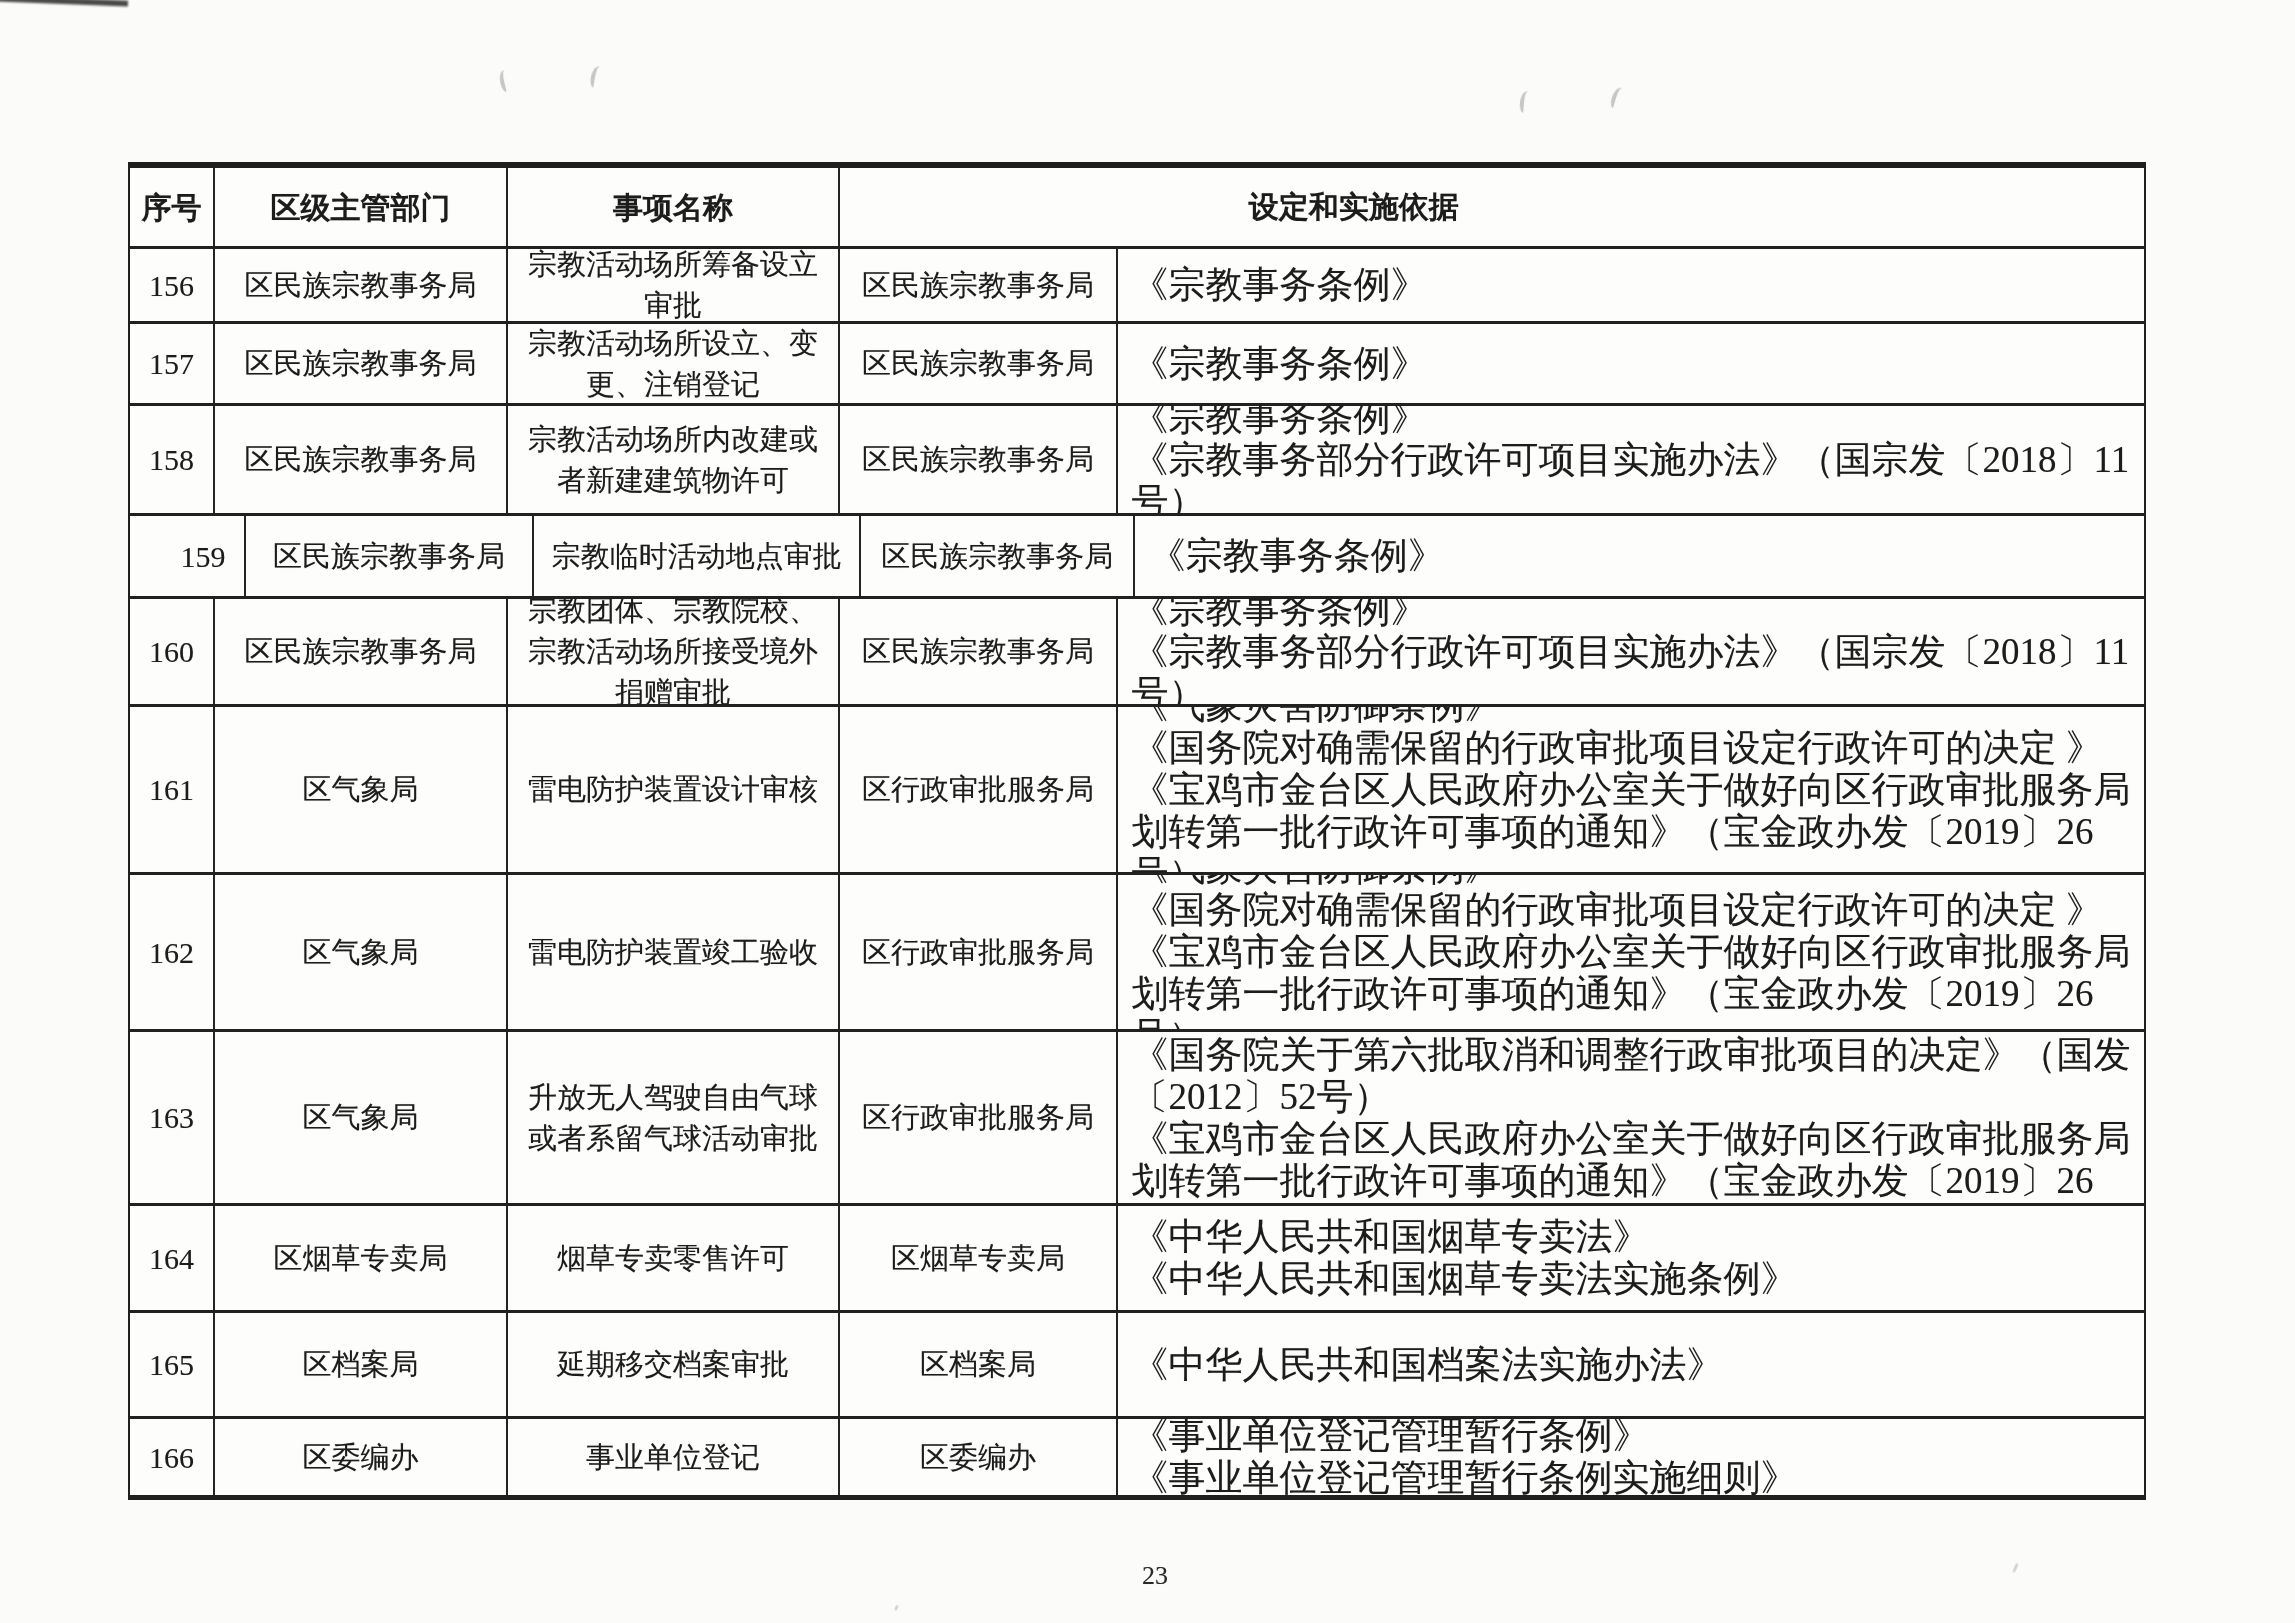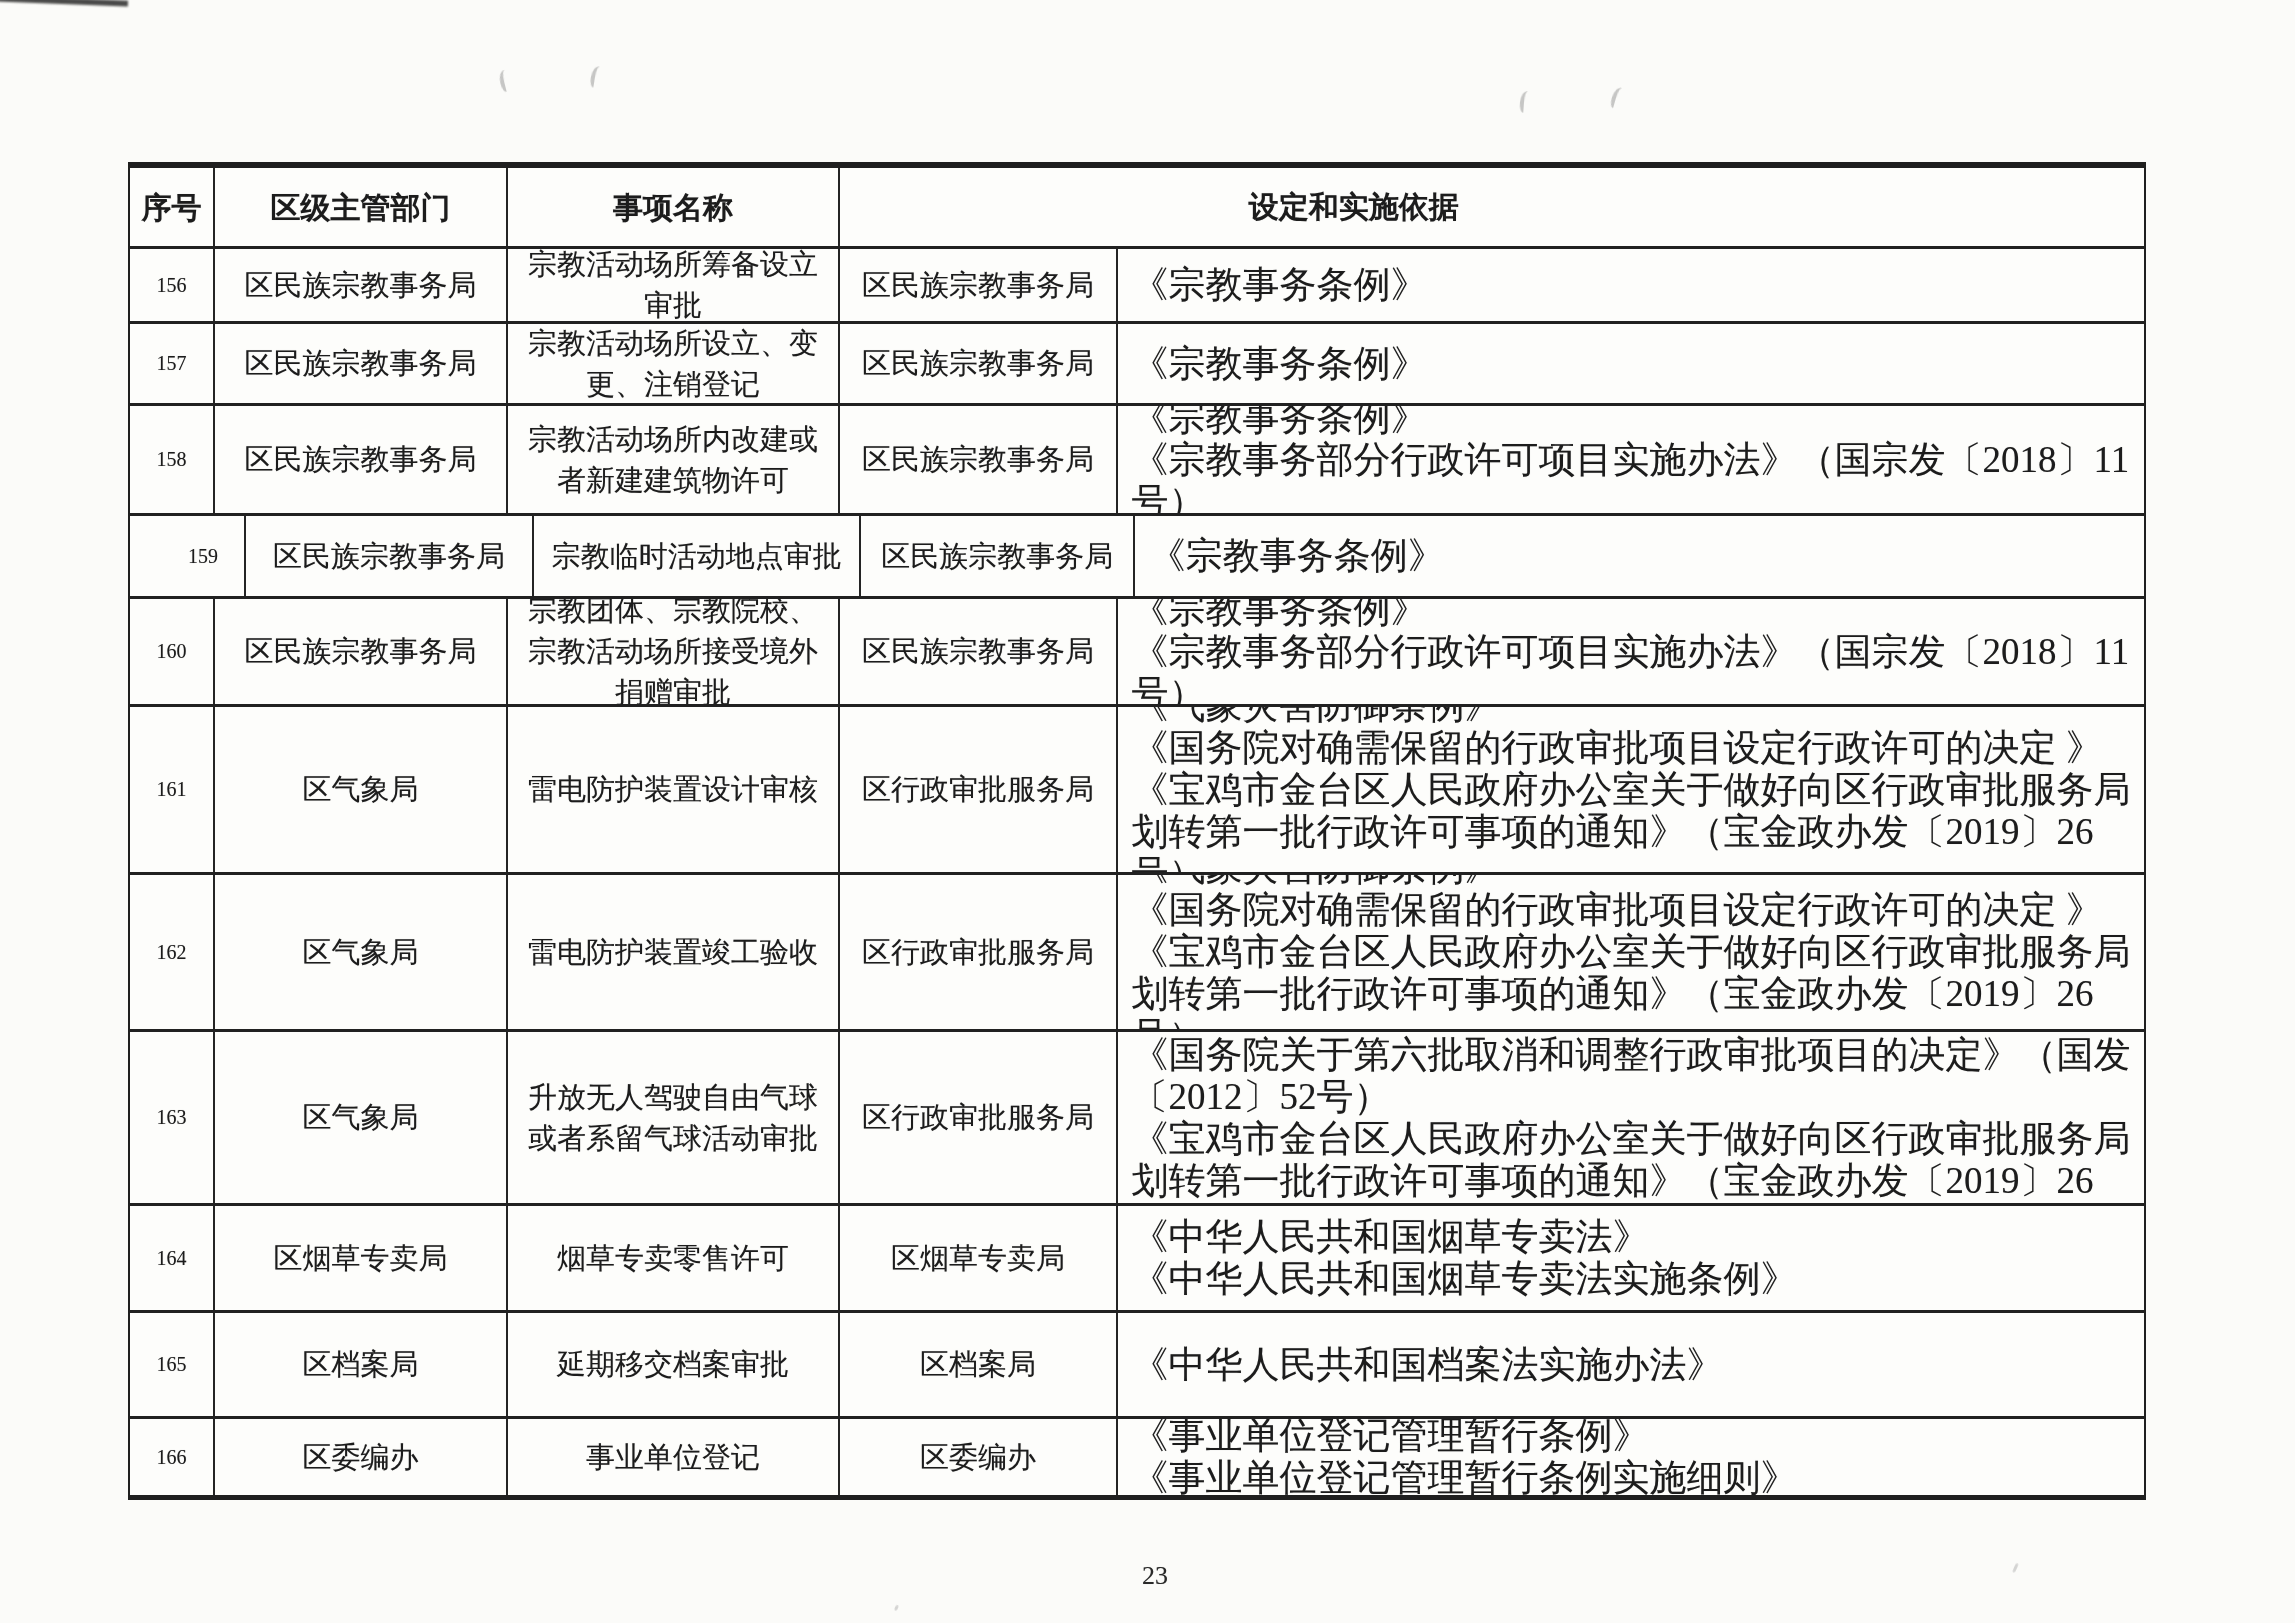--- a/index.html
+++ b/index.html
@@ -68,21 +68,21 @@
   .cell{
     box-sizing:border-box;
     border-right:2px solid #242424;
     display:flex;flex-direction:column;
     justify-content:center;align-items:center;
     text-align:center;
     font-size:29px;line-height:41px;
     padding:4.1px 8.2px;
     overflow:hidden;
   }
-  .c-no{width:85px;font-size:20px;padding:4.1px 2.7px;}
+  .c-no{width:85px;font-size:30px;padding:4.1px 2.7px;}
   .c-dept{width:293px;}
   .c-item{width:332px;}
   .c-agency{width:278px;}
   .c-basis{
     width:1025px;border-right:none;
     align-items:flex-start;text-align:left;
     font-size:37px;line-height:42px;
     padding:6.8px 11px 6.8px 13.6px;
   }
   .row-h .cell{font-weight:700;font-size:30px;}

